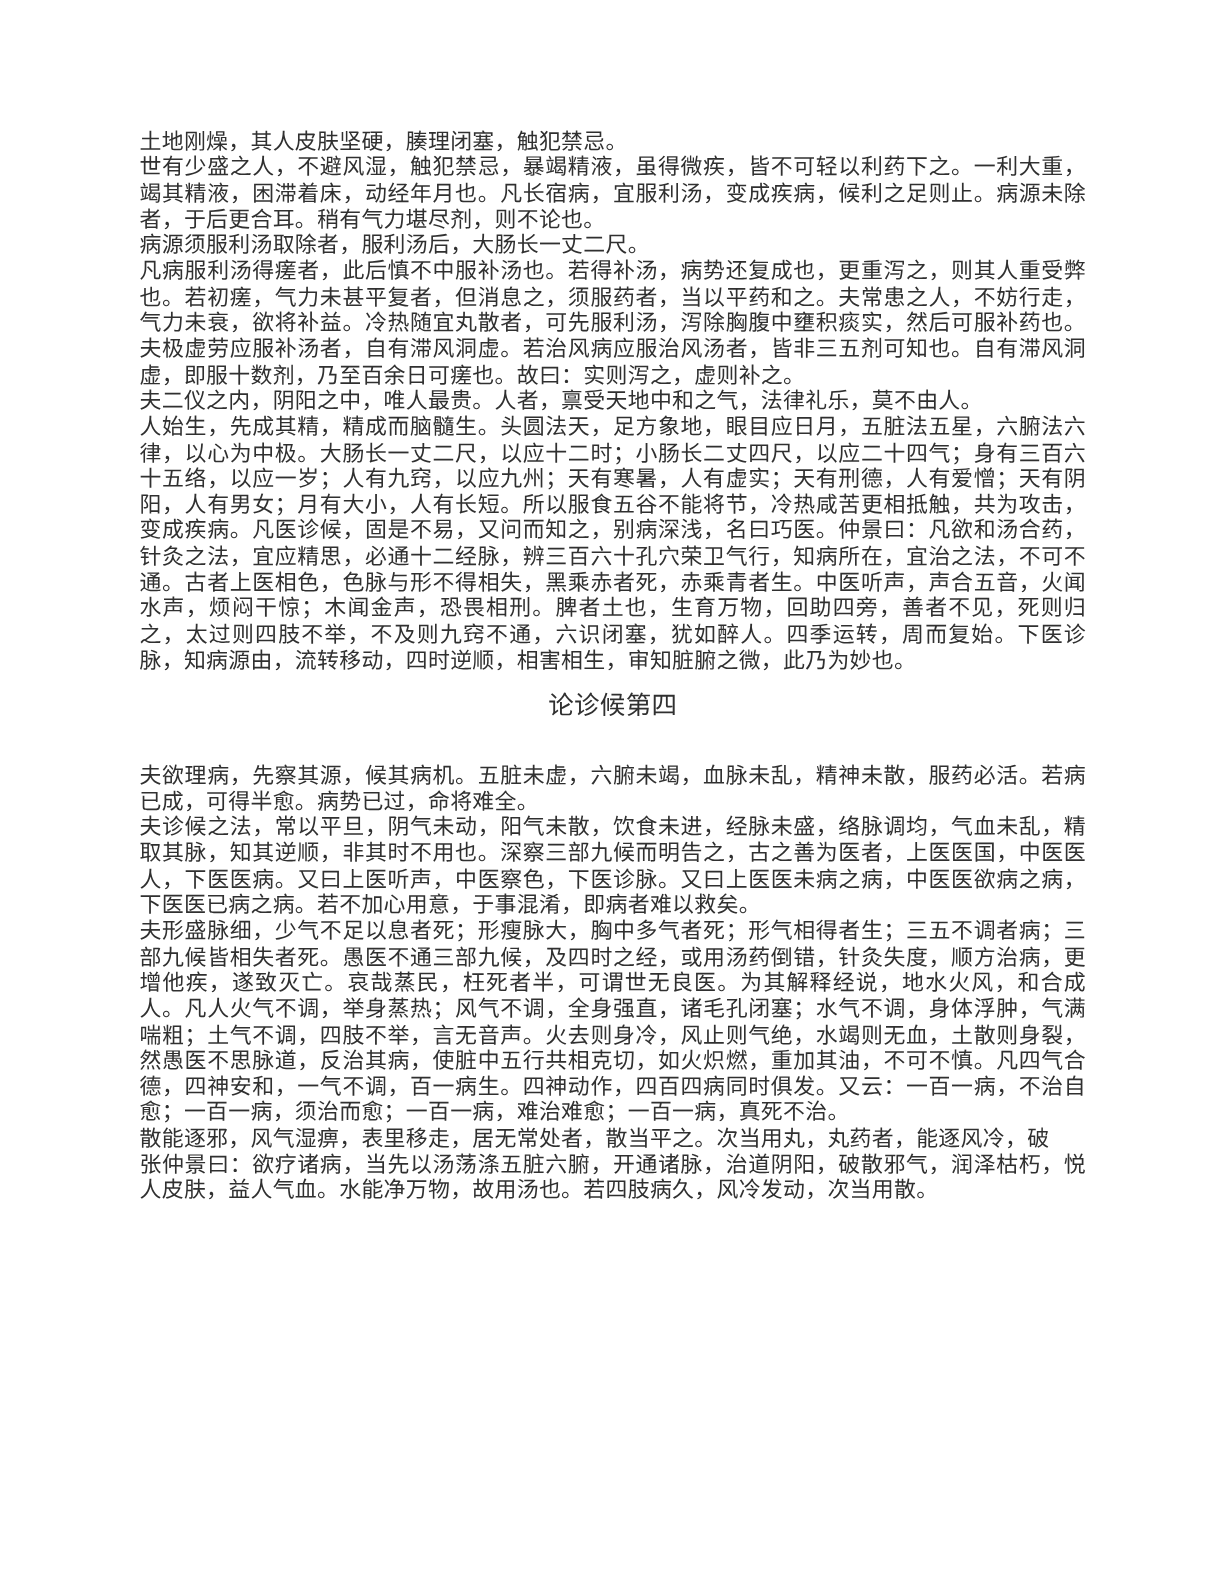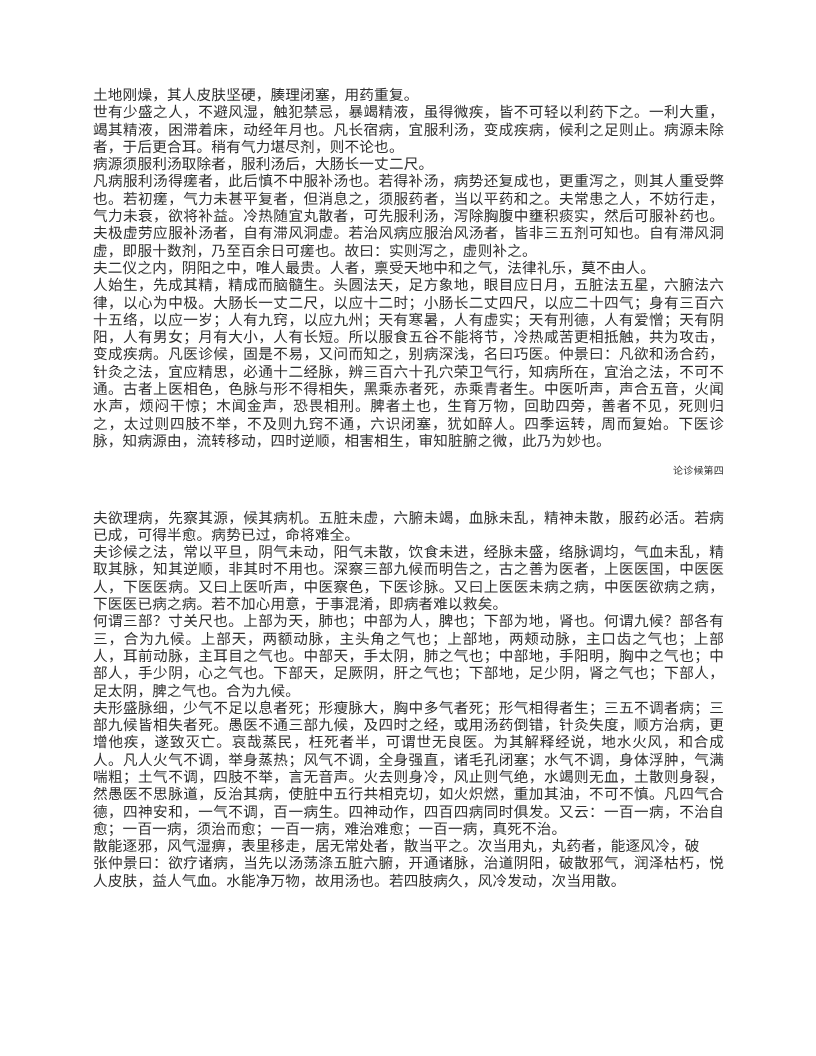--- a/index.html
+++ b/index.html
@@ -34,37 +34,36 @@
     text-justify: inter-ideograph;
     letter-spacing: 0.2px;
   }
   p.body-paragraph {
     margin: 0;
     padding: 0;
   }
   .section-heading {
     margin: 12px 0 30px 0;
     padding: 0;
-    font-size: 10px;
+    font-size: 17px;
     font-weight: normal;
-    text-align: right;
+    text-align: center;
   }
 </style>
 </head>
 <body>
 
 <div class="doc-page">
   <div class="doc-body">
-    <p class="body-paragraph">土地刚燥，其人皮肤坚硬，腠理闭塞，用药重复。</p>
+    <p class="body-paragraph">土地刚燥，其人皮肤坚硬，腠理闭塞，触犯禁忌。</p>
     <p class="body-paragraph">世有少盛之人，不避风湿，触犯禁忌，暴竭精液，虽得微疾，皆不可轻以利药下之。一利大重，竭其精液，困滞着床，动经年月也。凡长宿病，宜服利汤，变成疾病，候利之足则止。病源未除者，于后更合耳。稍有气力堪尽剂，则不论也。</p>
     <p class="body-paragraph">病源须服利汤取除者，服利汤后，大肠长一丈二尺。</p>
     <p class="body-paragraph">凡病服利汤得瘥者，此后慎不中服补汤也。若得补汤，病势还复成也，更重泻之，则其人重受弊也。若初瘥，气力未甚平复者，但消息之，须服药者，当以平药和之。夫常患之人，不妨行走，气力未衰，欲将补益。冷热随宜丸散者，可先服利汤，泻除胸腹中壅积痰实，然后可服补药也。夫极虚劳应服补汤者，自有滞风洞虚。若治风病应服治风汤者，皆非三五剂可知也。自有滞风洞虚，即服十数剂，乃至百余日可瘥也。故曰：实则泻之，虚则补之。</p>
     <p class="body-paragraph">夫二仪之内，阴阳之中，唯人最贵。人者，禀受天地中和之气，法律礼乐，莫不由人。</p>
     <p class="body-paragraph">人始生，先成其精，精成而脑髓生。头圆法天，足方象地，眼目应日月，五脏法五星，六腑法六律，以心为中极。大肠长一丈二尺，以应十二时；小肠长二丈四尺，以应二十四气；身有三百六十五络，以应一岁；人有九窍，以应九州；天有寒暑，人有虚实；天有刑德，人有爱憎；天有阴阳，人有男女；月有大小，人有长短。所以服食五谷不能将节，冷热咸苦更相抵触，共为攻击，变成疾病。凡医诊候，固是不易，又问而知之，别病深浅，名曰巧医。仲景曰：凡欲和汤合药，针灸之法，宜应精思，必通十二经脉，辨三百六十孔穴荣卫气行，知病所在，宜治之法，不可不通。古者上医相色，色脉与形不得相失，黑乘赤者死，赤乘青者生。中医听声，声合五音，火闻水声，烦闷干惊；木闻金声，恐畏相刑。脾者土也，生育万物，回助四旁，善者不见，死则归之，太过则四肢不举，不及则九窍不通，六识闭塞，犹如醉人。四季运转，周而复始。下医诊脉，知病源由，流转移动，四时逆顺，相害相生，审知脏腑之微，此乃为妙也。</p>
     <h2 class="section-heading">论诊候第四</h2>
     <p class="body-paragraph">夫欲理病，先察其源，候其病机。五脏未虚，六腑未竭，血脉未乱，精神未散，服药必活。若病已成，可得半愈。病势已过，命将难全。</p>
     <p class="body-paragraph">夫诊候之法，常以平旦，阴气未动，阳气未散，饮食未进，经脉未盛，络脉调均，气血未乱，精取其脉，知其逆顺，非其时不用也。深察三部九候而明告之，古之善为医者，上医医国，中医医人，下医医病。又曰上医听声，中医察色，下医诊脉。又曰上医医未病之病，中医医欲病之病，下医医已病之病。若不加心用意，于事混淆，即病者难以救矣。</p>
-    <p class="body-paragraph">何谓三部？寸关尺也。上部为天，肺也；中部为人，脾也；下部为地，肾也。何谓九候？部各有三，合为九候。上部天，两额动脉，主头角之气也；上部地，两颊动脉，主口齿之气也；上部人，耳前动脉，主耳目之气也。中部天，手太阴，肺之气也；中部地，手阳明，胸中之气也；中部人，手少阴，心之气也。下部天，足厥阴，肝之气也；下部地，足少阴，肾之气也；下部人，足太阴，脾之气也。合为九候。</p>
     <p class="body-paragraph">夫形盛脉细，少气不足以息者死；形瘦脉大，胸中多气者死；形气相得者生；三五不调者病；三部九候皆相失者死。愚医不通三部九候，及四时之经，或用汤药倒错，针灸失度，顺方治病，更增他疾，遂致灭亡。哀哉蒸民，枉死者半，可谓世无良医。为其解释经说，地水火风，和合成人。凡人火气不调，举身蒸热；风气不调，全身强直，诸毛孔闭塞；水气不调，身体浮肿，气满喘粗；土气不调，四肢不举，言无音声。火去则身冷，风止则气绝，水竭则无血，土散则身裂，然愚医不思脉道，反治其病，使脏中五行共相克切，如火炽燃，重加其油，不可不慎。凡四气合德，四神安和，一气不调，百一病生。四神动作，四百四病同时俱发。又云：一百一病，不治自愈；一百一病，须治而愈；一百一病，难治难愈；一百一病，真死不治。</p>
     <p class="body-paragraph">散能逐邪，风气湿痹，表里移走，居无常处者，散当平之。次当用丸，丸药者，能逐风冷，破</p>
     <p class="body-paragraph">张仲景曰：欲疗诸病，当先以汤荡涤五脏六腑，开通诸脉，治道阴阳，破散邪气，润泽枯朽，悦人皮肤，益人气血。水能净万物，故用汤也。若四肢病久，风冷发动，次当用散。</p>
   </div>
 </div>
 
 </body></html>

